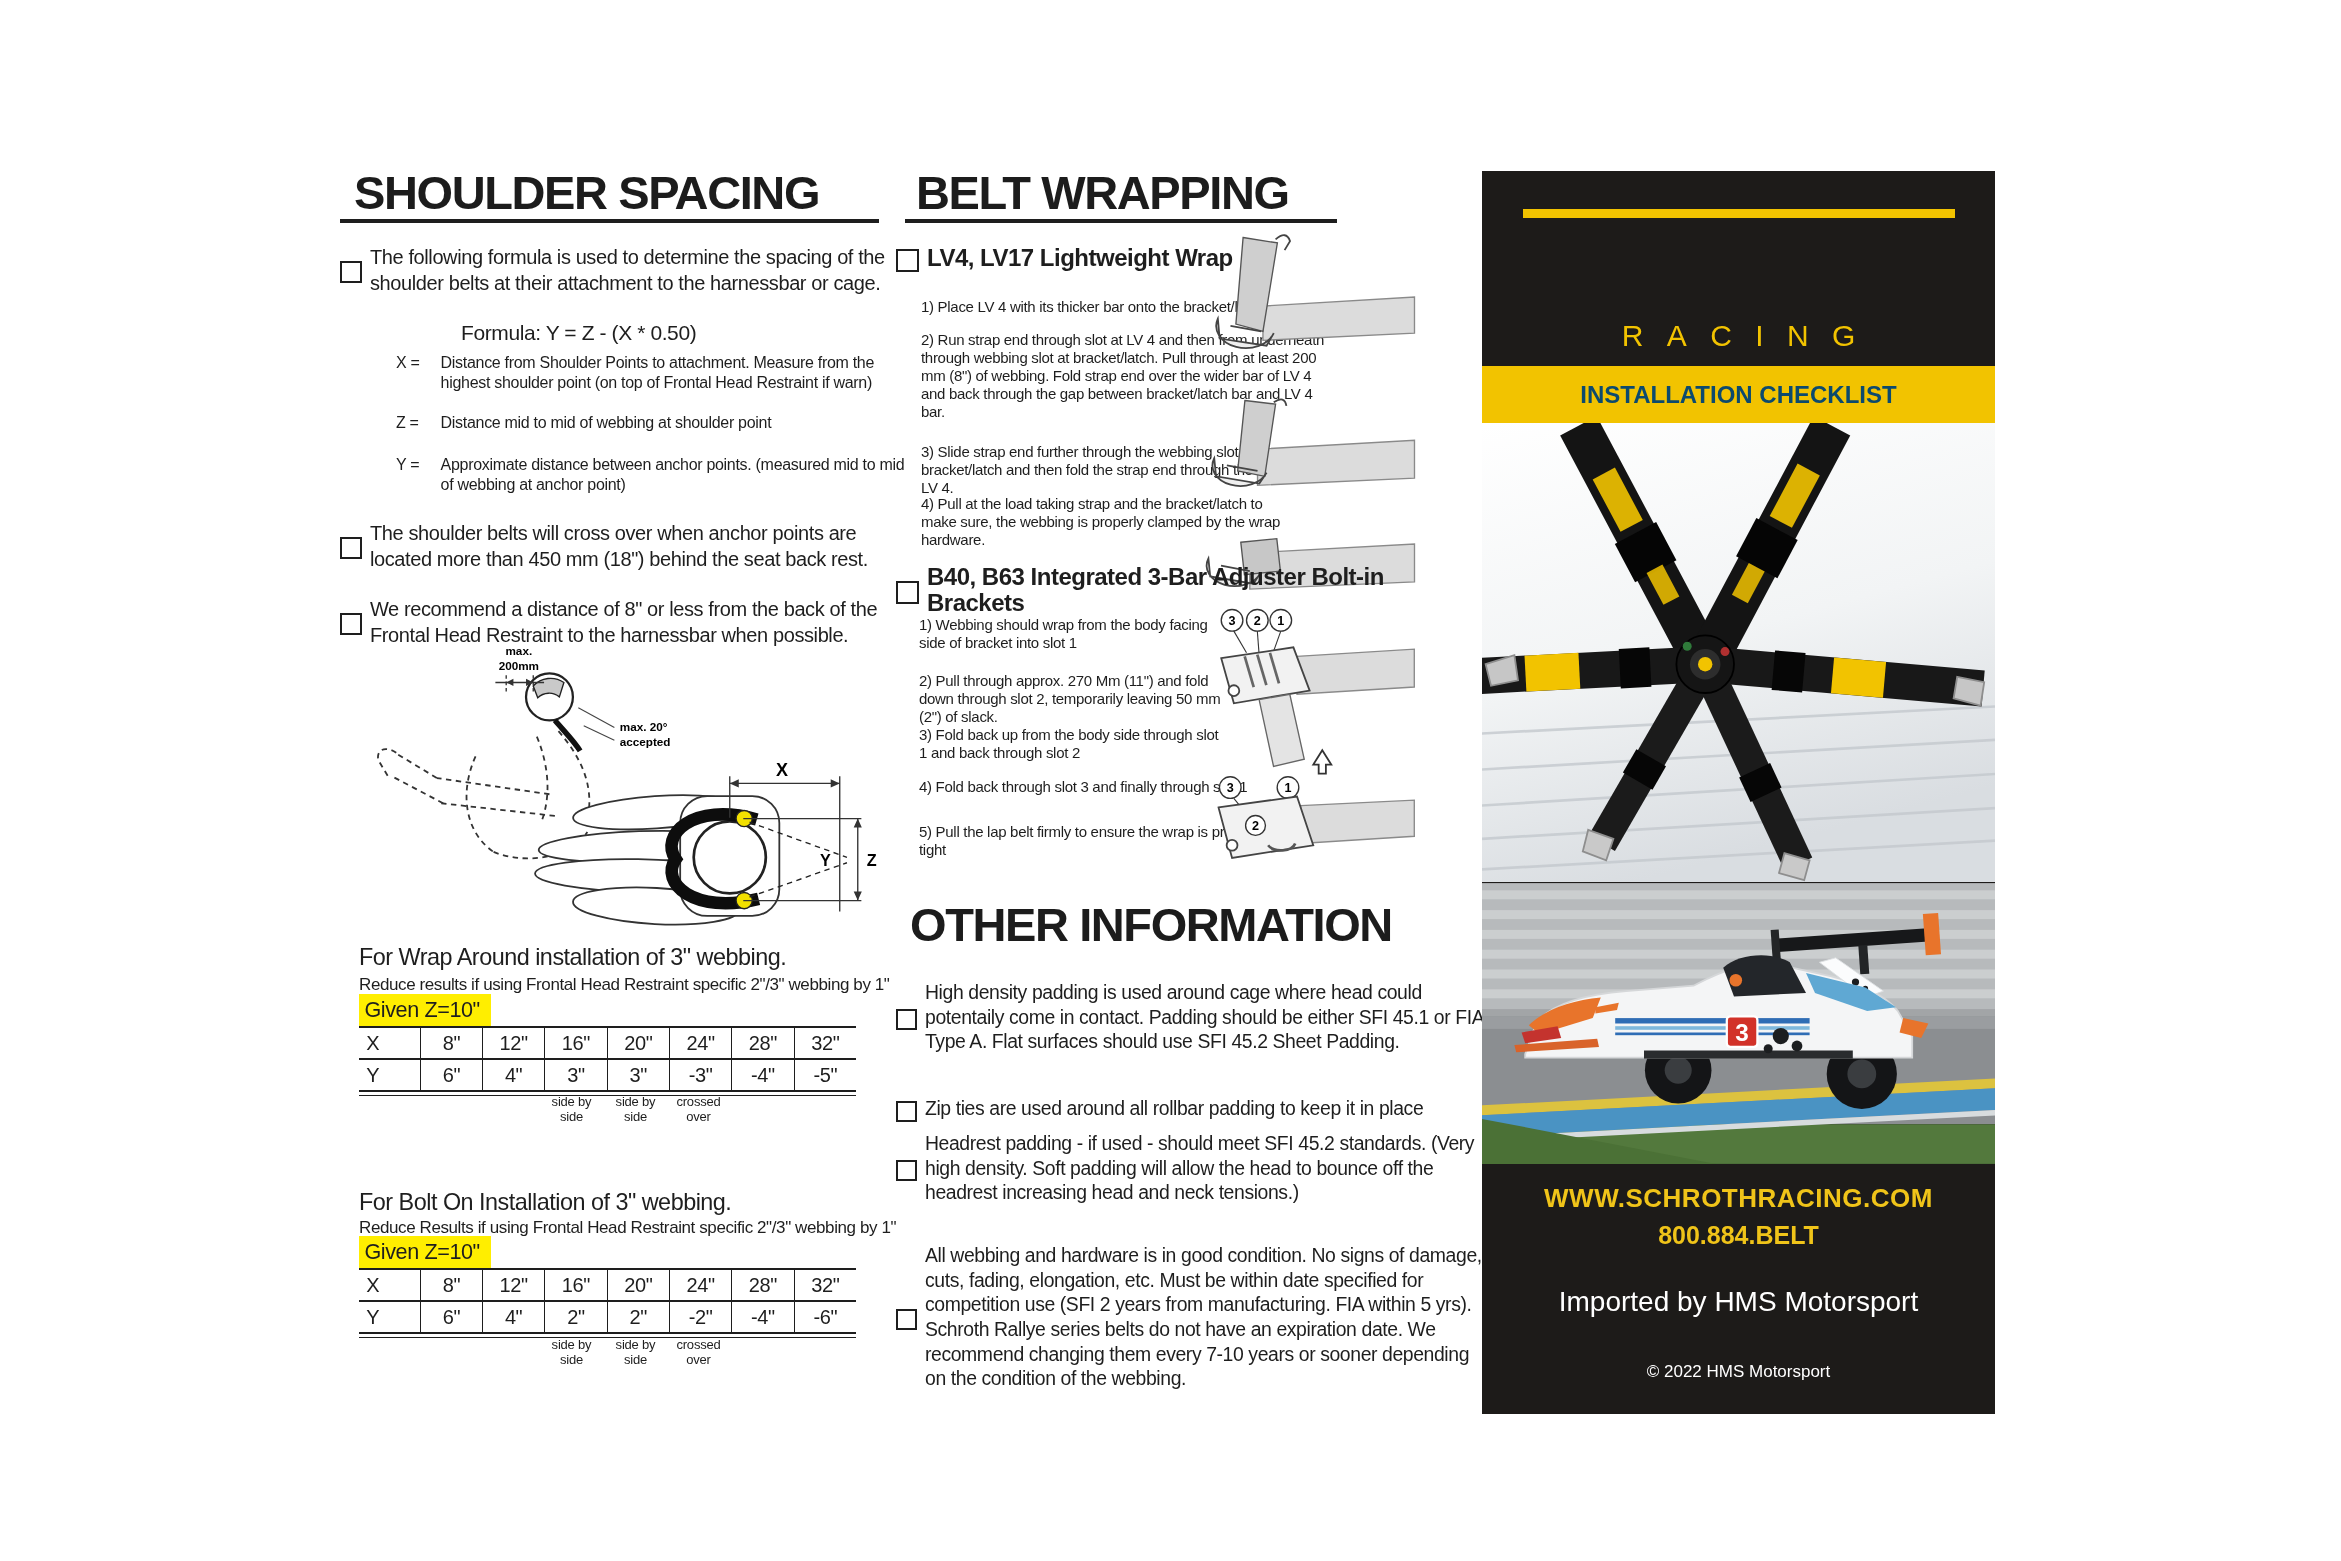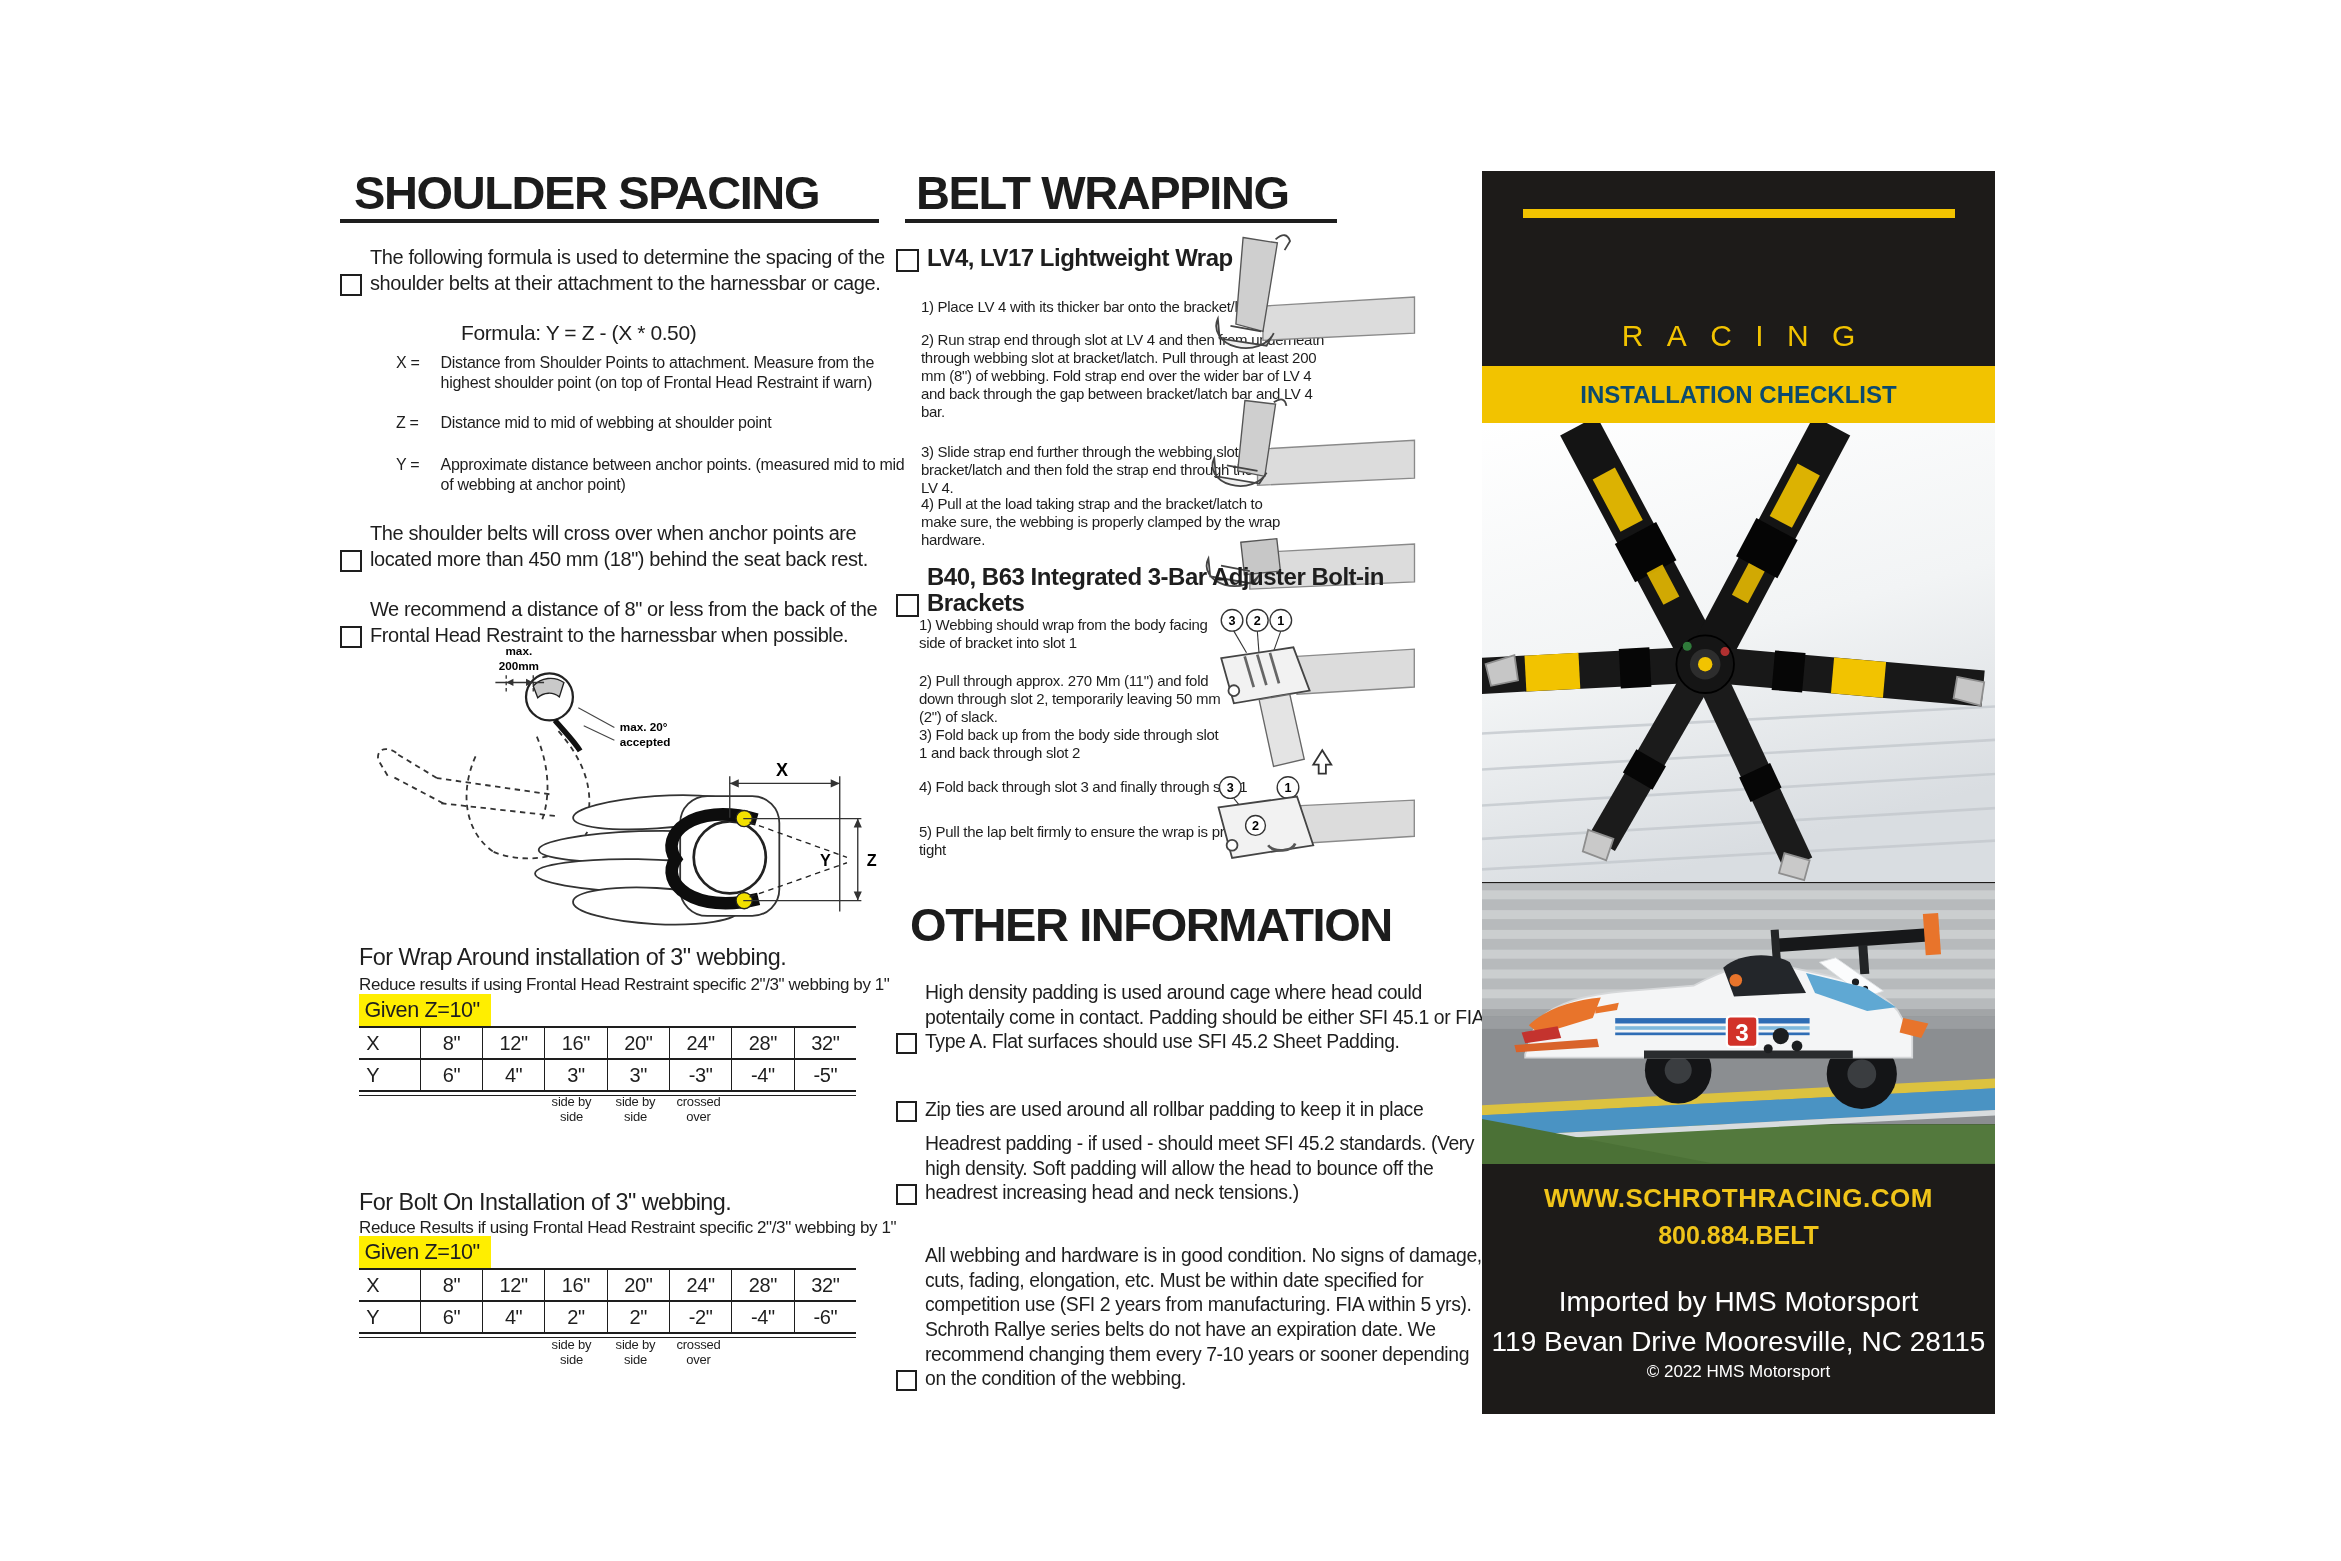--- a/index.html
+++ b/index.html
@@ -3,21 +3,21 @@
 <meta charset="utf-8">
 <style>
   html,body{margin:0;padding:0;}
   body{
     width:2342px;height:1561px;position:relative;background:#ffffff;
     font-family:"Liberation Sans", sans-serif;color:#1e1e1e;overflow:hidden;
   }
   .abs{position:absolute;}
   .doc-h1{font-size:47px;font-weight:bold;letter-spacing:-1.4px;line-height:1;white-space:nowrap;color:#1c1c1c;}
   .underline{height:3.6px;background:#1e1e1e;}
-  .cbp{display:flex;gap:8px;align-items:flex-end;}
+  .cbp{display:flex;gap:8px;align-items:center;}
   .cb{display:inline-block;border:2.7px solid #1e1e1e;background:transparent;flex:none;}
   .lbody{font-size:20px;line-height:1.28;letter-spacing:-0.4px;}
   .formula{font-size:21px;letter-spacing:-0.4px;}
   .ldef{font-size:16px;line-height:1.22;letter-spacing:-0.3px;display:flex;gap:12.6px;}
   .ldef .sym{flex:none;width:32px;}
   .sec-title{font-size:23.4px;letter-spacing:-0.5px;}
   .sec-sub{font-size:17px;letter-spacing:-0.4px;}
   .given{background:#ffee00;font-size:21.6px;letter-spacing:-0.4px;display:inline-block;padding:2.7px 10.8px 3.6px 5.4px;}
   .tblwrap{border-bottom:1.8px solid #1e1e1e;padding-bottom:2.7px;width:497px;}
   table.xy{border-collapse:collapse;border-top:2.7px solid #1e1e1e;width:497px;}
@@ -453,16 +453,15 @@
         <circle cx="320" cy="153" r="6" fill="#1c1e20"></circle>
         <circle cx="288" cy="156" r="5" fill="#1c1e20"></circle>
       <rect x="242" y="120" width="34" height="34" rx="4" fill="#d23229" stroke="#ffffff" stroke-width="2.5"></rect>
       <text x="259" y="147" font-size="27" font-weight="bold" fill="#ffffff" text-anchor="middle">3</text>
     </g>
   </svg>
 
   <div class="abs ctr fyellow" style="top:1012px;font-size:26px;font-weight:bold;letter-spacing:0.5px;">WWW.SCHROTHRACING.COM</div>
   <div class="abs ctr fyellow" style="top:1050px;font-size:25px;font-weight:bold;">800.884.BELT</div>
   <div class="abs ctr fwhite" style="top:1115px;font-size:28px;">Imported by HMS Motorsport</div>
-  <div class="abs ctr fwhite" style="top:1155px;font-size:28px;white-space:nowrap;">119 Bevan Drive Mooresville, NC 28115</div>
   <div class="abs ctr fwhite" style="top:1191px;font-size:17px;">© 2022 HMS Motorsport</div>
 </div>
 
 
 </body></html>

